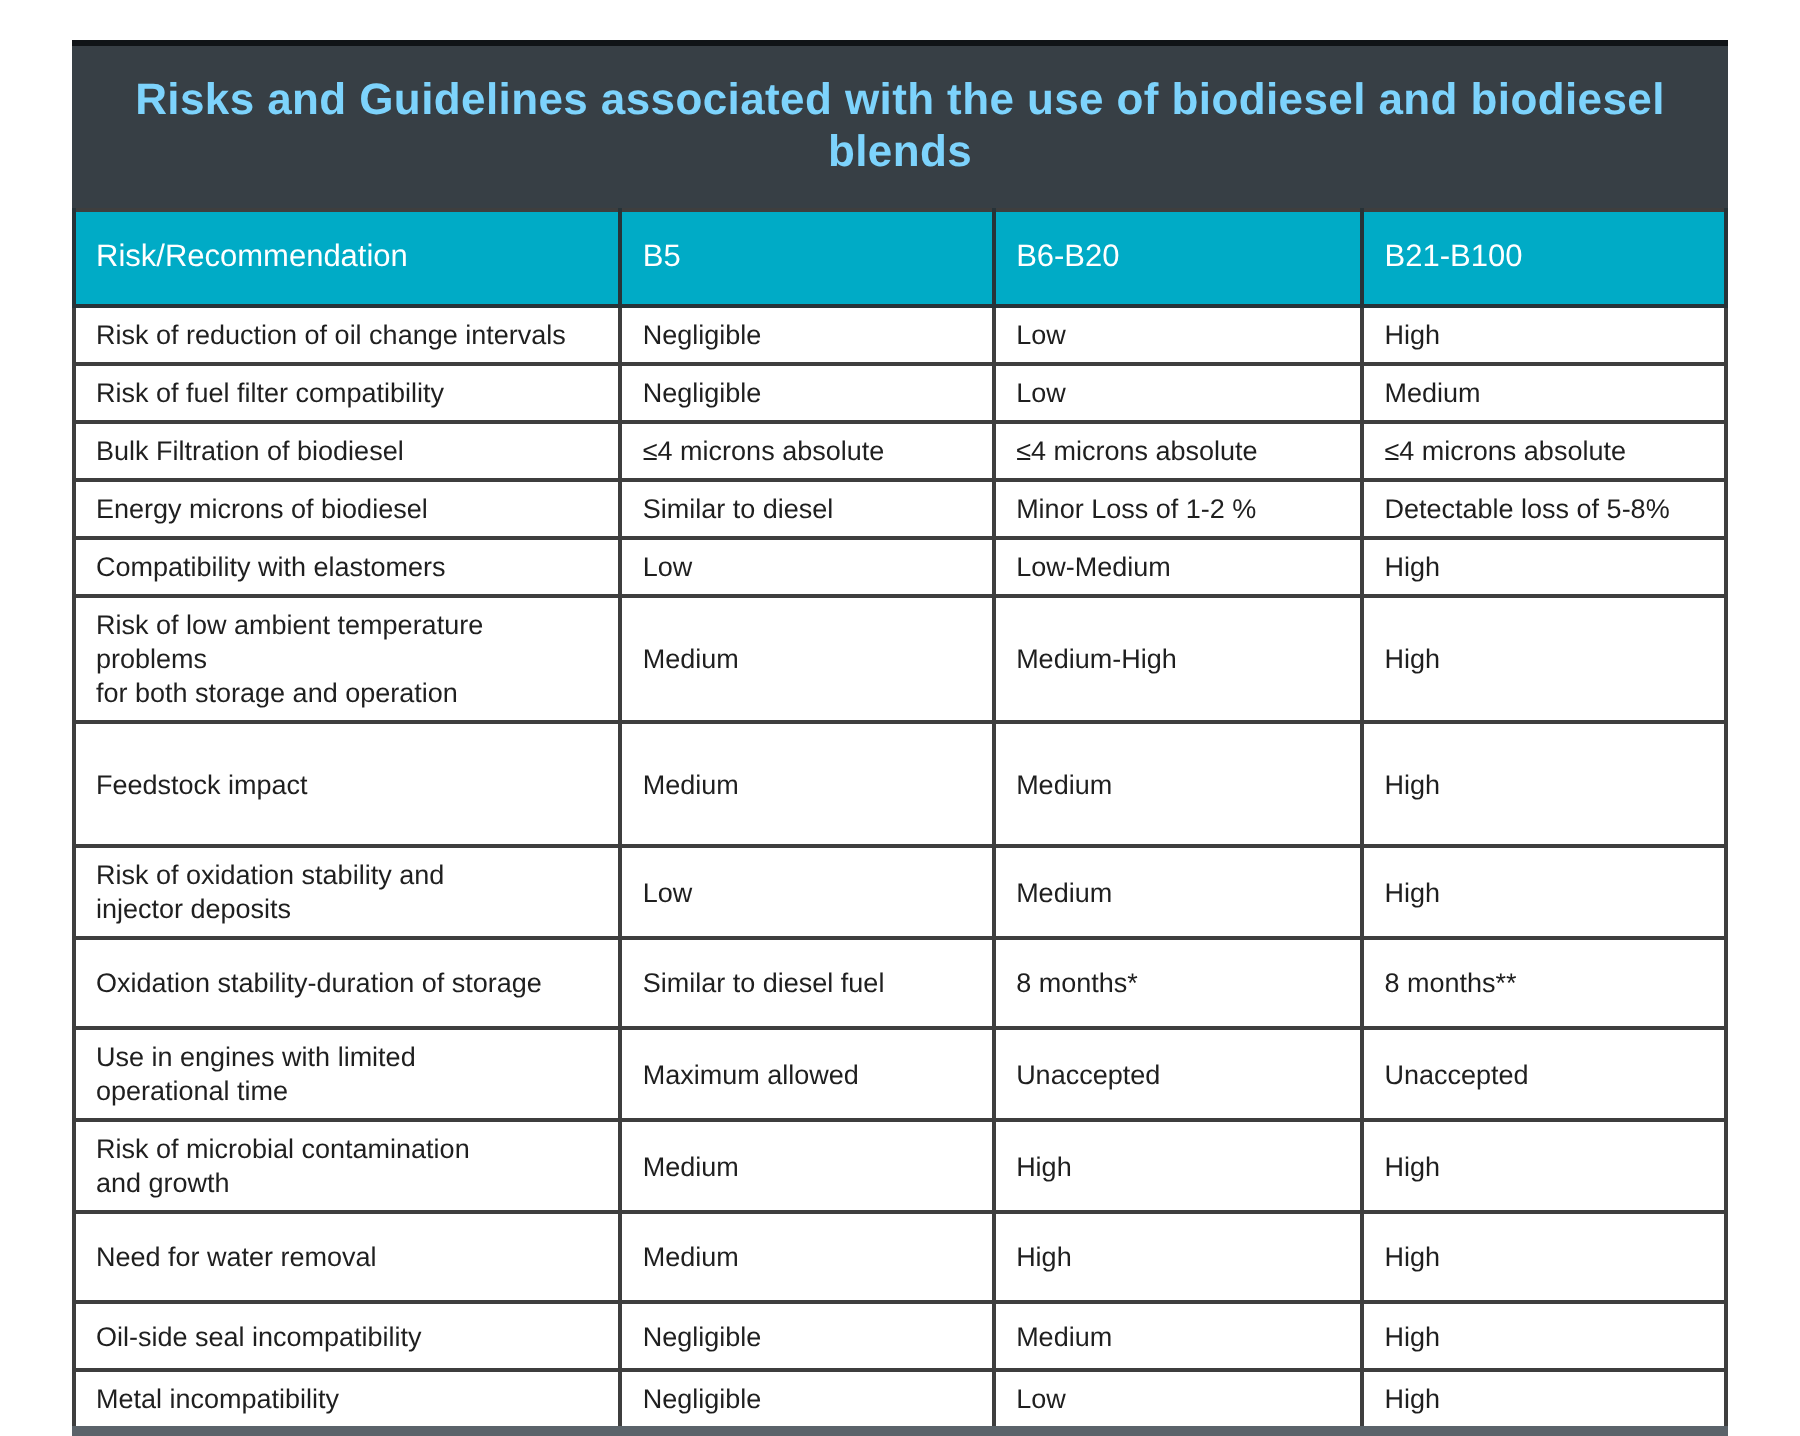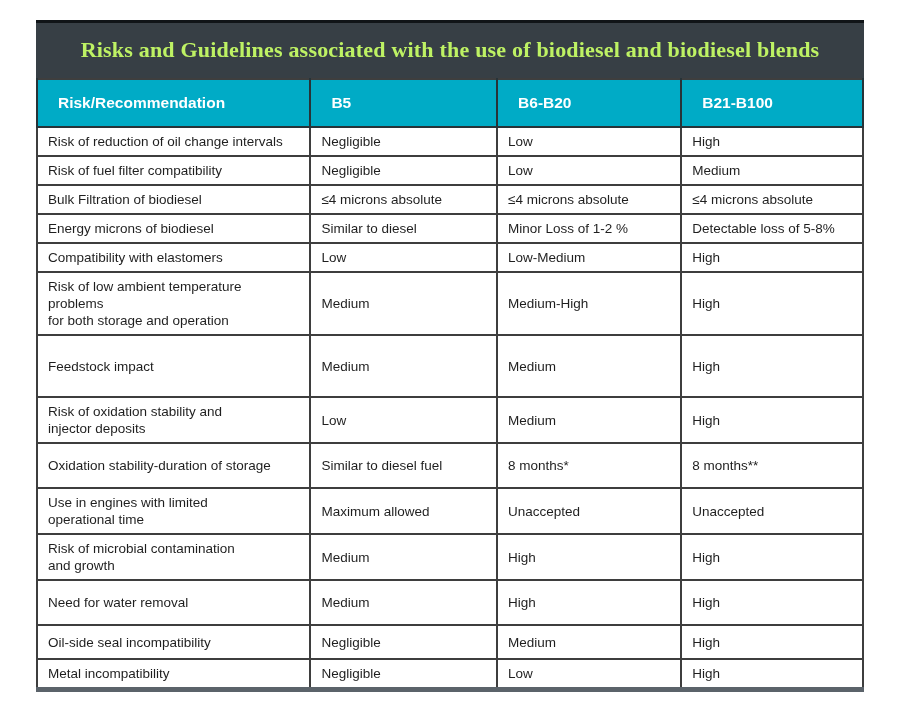--- a/index.html
+++ b/index.html
@@ -21,45 +21,45 @@
     font-family: "Liberation Sans", sans-serif;
   }
   .doc {
     position: absolute;
     left: 36px; top: 20px;
     width: 828px;
   }
   .title-bar {
     background: var(--title-bg);
     border-top: 3px solid var(--title-top);
-    color: #bef264;
-    font-family: Liberation Serif, serif;
+    color: #7dd3fc;
+    font-family: Liberation Sans, sans-serif;
     font-weight: bold;
     font-size: 22px;
     text-align: center;
     padding: 14px 6px 15px 6px;
     letter-spacing: 0.2px;
   }
   table.risk-table {
     width: 100%;
     border-collapse: collapse;
     border: 2px solid var(--body-border);
     border-bottom: 5px solid var(--bottom-border);
     color: var(--body-text);
     font-size: 13.5px;
   }
   table.risk-table th {
     background: var(--header-bg);
     color: var(--header-text);
     text-align: left;
     font-size: 15.5px;
-    font-weight: bold;
+    font-weight: normal;
     height: 48px;
     vertical-align: middle;
-    padding: 0 20px;
+    padding: 0 10px;
     border: 2px solid var(--header-border);
     border-top: 1px solid var(--header-border);
   }
   table.risk-table td {
     border: 2px solid var(--body-border);
     padding: 5px 10px;
     height: 17px;
     vertical-align: middle;
     white-space: pre-line;
     line-height: 17px;

